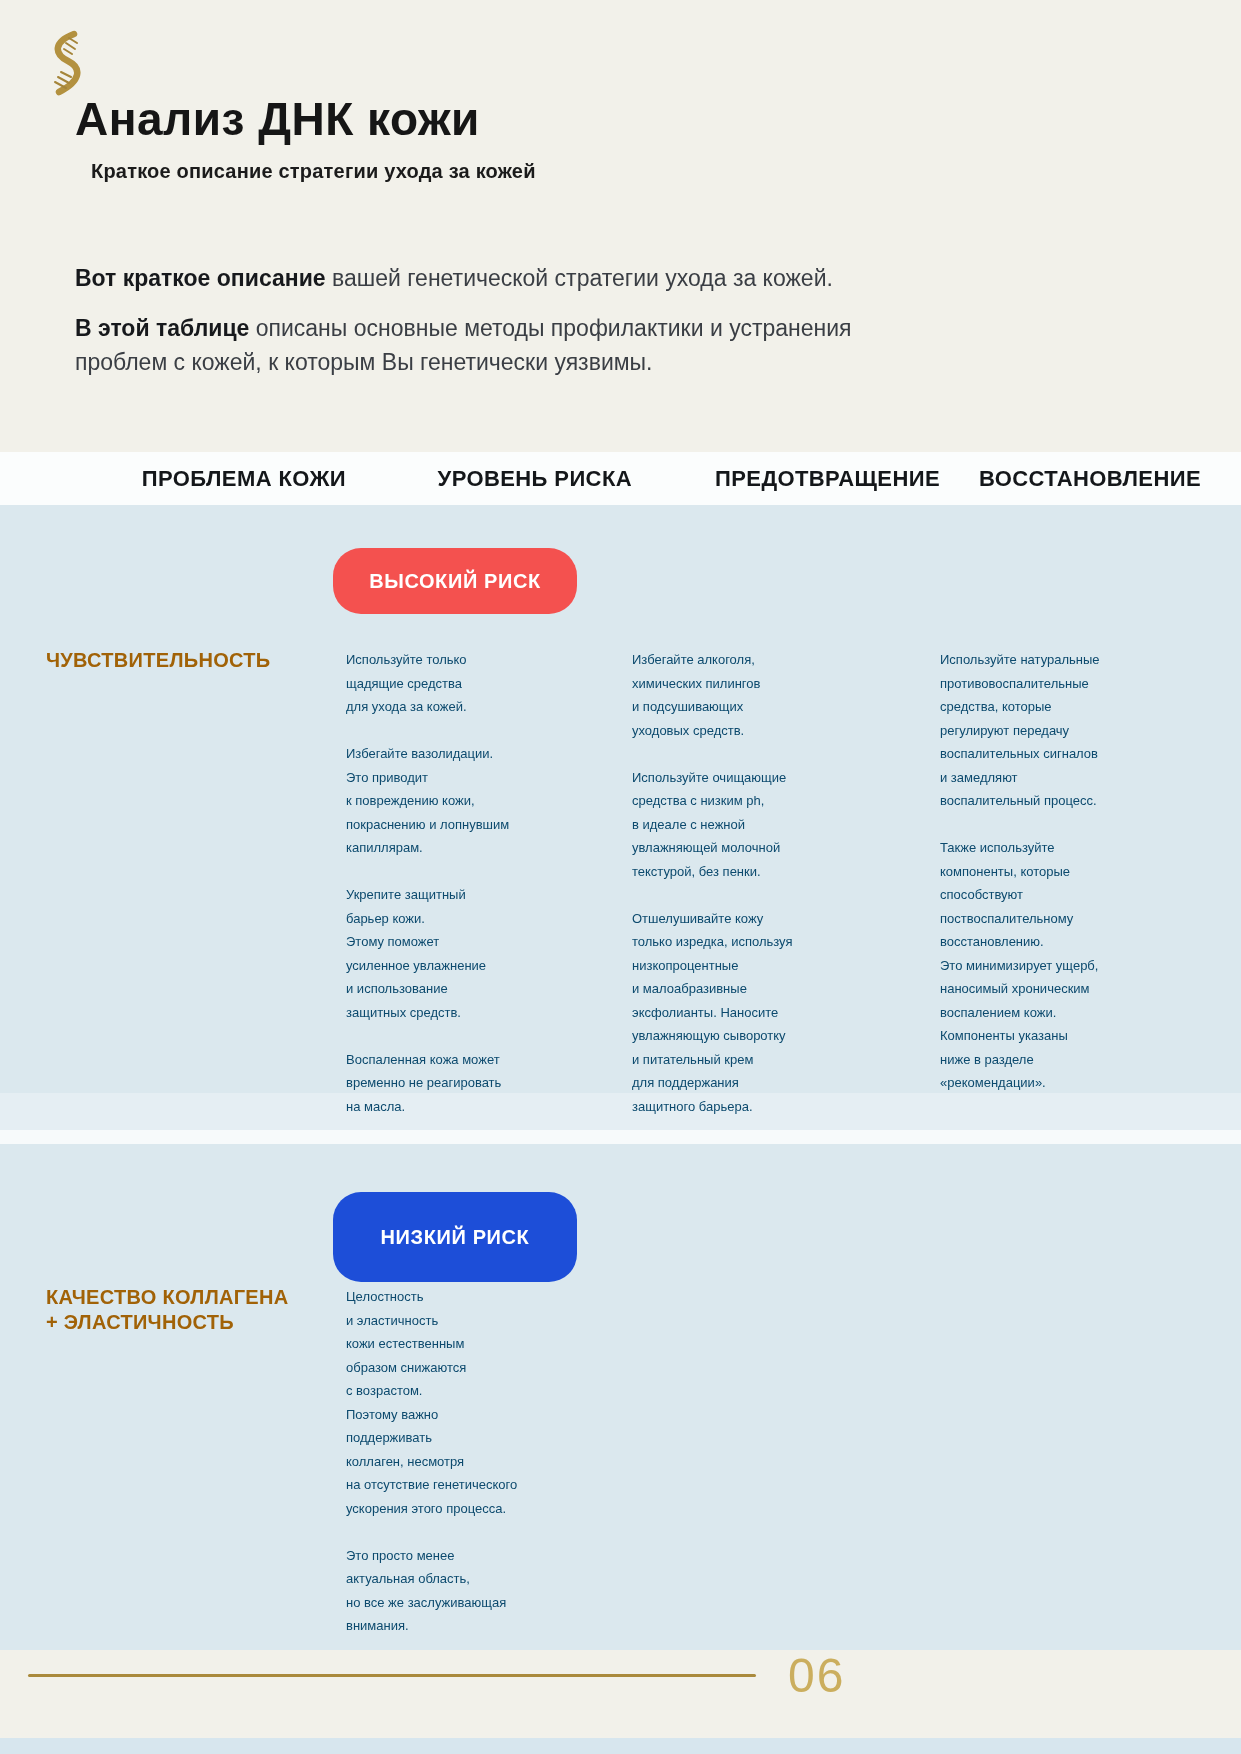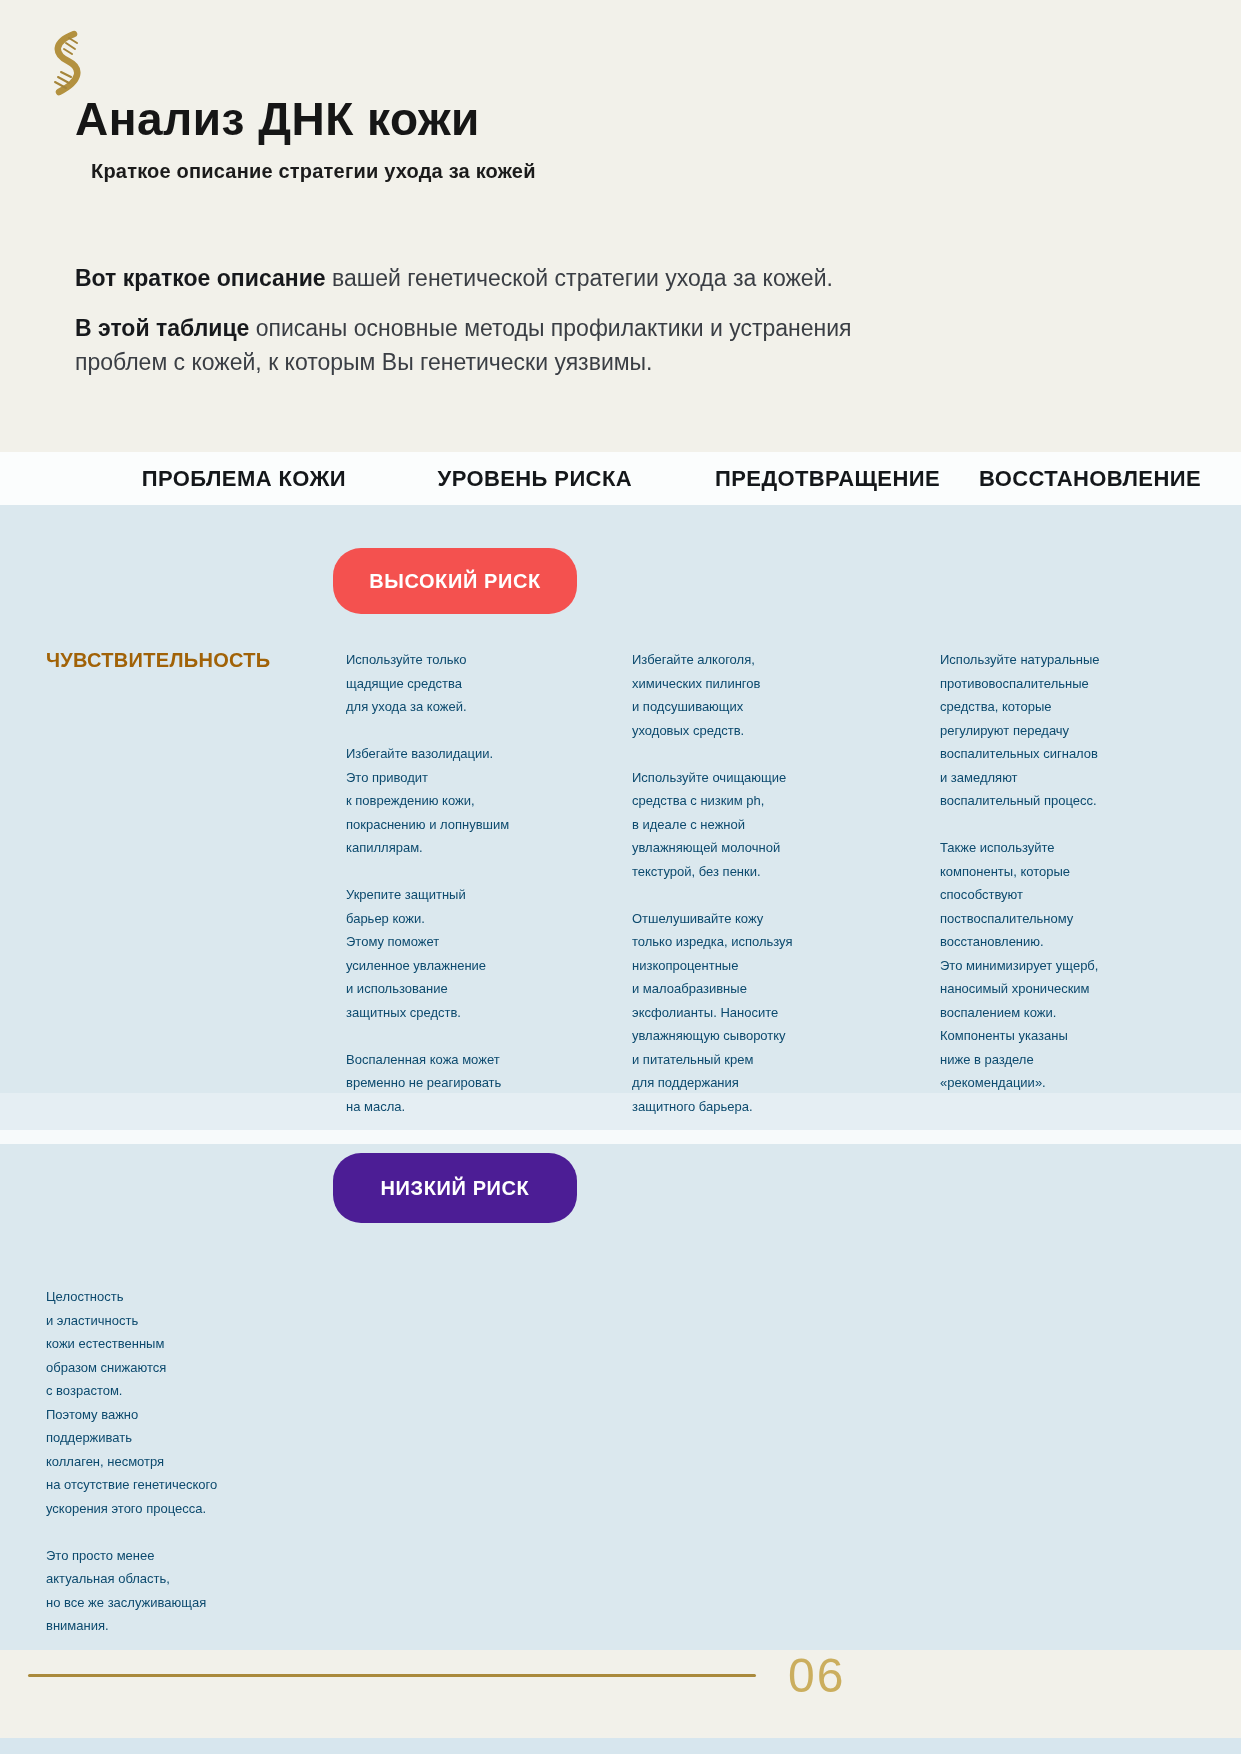--- a/index.html
+++ b/index.html
@@ -54,21 +54,21 @@
     white-space:pre-line;padding-right:26px;
   }
   
   .badge{
     position:absolute;left:333px;width:244px;
     display:flex;align-items:center;justify-content:center;
     border-radius:28px;color:#ffffff;font-weight:800;font-size:20px;
     letter-spacing:.6px;
   }
   .badge-high{top:548px;height:66px;background:#f4514f;}
-  .badge-low{top:1153px;height:70px;background:#4c1d95;}
+  .badge-low{top:1192px;height:90px;background:#1d4ed8;}
   
   .footer-line{
     position:absolute;left:28px;top:1674px;width:728px;height:3px;
     background:#aa8a3c;border-radius:2px;
   }
   .page-number{
     position:absolute;left:788px;top:1648px;
     font-size:48px;font-weight:400;color:#cbae5e;letter-spacing:2px;text-align:right;
   }
 </style>
@@ -164,20 +164,22 @@
 восстановлению.
 Это минимизирует ущерб,
 наносимый хроническим
 воспалением кожи.
 Компоненты указаны
 ниже в разделе
 «рекомендации».</div>
   </div>
 
   <div class="cols row-2">
+    <div class="problem-label">КАЧЕСТВО КОЛЛАГЕНА
++ ЭЛАСТИЧНОСТЬ</div>
     <div class="cell-text">Целостность
 и эластичность
 кожи естественным
 образом снижаются
 с возрастом.
 Поэтому важно
 поддерживать
 коллаген, несмотря
 на отсутствие генетического
 ускорения этого процесса.

